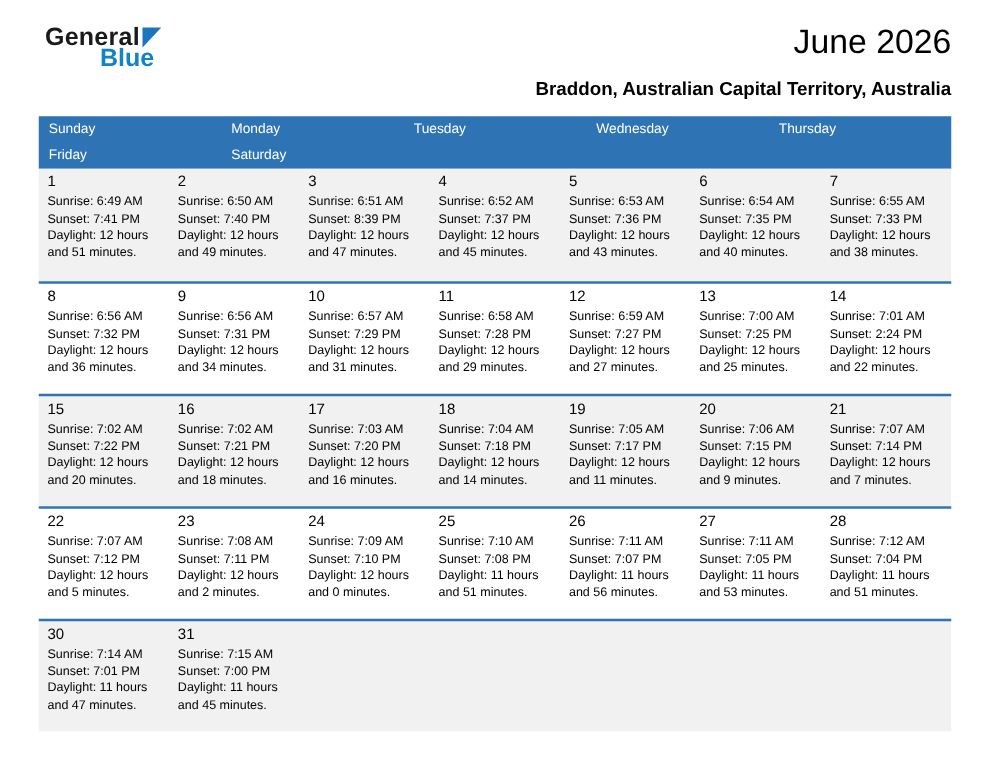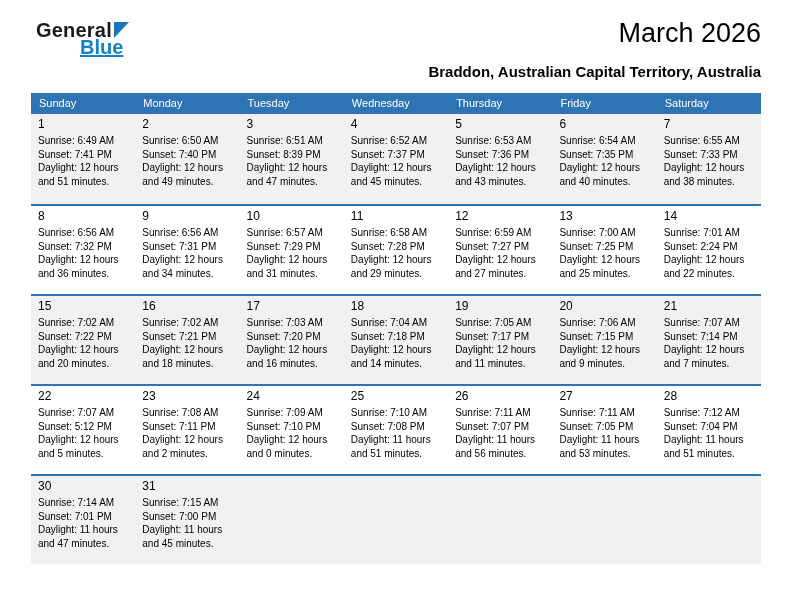--- a/index.html
+++ b/index.html
@@ -25,30 +25,30 @@
   .logo{line-height:1;}
   .logo-row{display:flex;align-items:flex-start;}
   .logo-general{font-size:20px;font-weight:bold;color:#1a1a1a;letter-spacing:0.2px;}
   .logo-tri{
     width:0;height:0;margin-left:2px;margin-top:2px;
     border-top:16px solid var(--logo-tri);
     border-right:15px solid transparent;
   }
   .logo-blue{
     font-size:20px;font-weight:bold;color:var(--logo-blue);
-    margin-left:44px;margin-top:-3px;text-decoration:underline;
+    margin-left:44px;margin-top:-3px;
   }
   .titles{text-align:right;}
   .main-title{font-size:27px;font-weight:400;color:#000000;line-height:1;}
   .location{font-size:15px;font-weight:bold;color:#000000;margin-top:16px;}
 
   
   .calendar{margin:13px 31px 0 31px;}
   .weekday-row{
-    display:grid;grid-template-columns:repeat(7,1fr);
+    display:grid;grid-template-columns:repeat(5,1fr);
     background:var(--accent);
   }
   .wd{
     color:#ffffff;font-size:11px;font-weight:400;
     padding:4px 4px 5px 8px;white-space:nowrap;
   }
   .weeks{}
   .week-row{
     display:grid;grid-template-columns:repeat(7,1fr);
     min-height:90px;
@@ -69,21 +69,21 @@
 
   <div class="topbar">
     <div class="logo">
       <div class="logo-row">
         <span class="logo-general">General</span>
         <span class="logo-tri"></span>
       </div>
       <div class="logo-blue">Blue</div>
     </div>
     <div class="titles">
-      <div class="main-title">March 2026</div>
+      <div class="main-title">June 2026</div>
       <div class="location">Braddon, Australian Capital Territory, Australia</div>
     </div>
   </div>
 
   <div class="calendar">
     <div class="weekday-row">
         <div class="wd">Sunday</div>
         <div class="wd">Monday</div>
         <div class="wd">Tuesday</div>
         <div class="wd">Wednesday</div>
@@ -221,21 +221,21 @@
             <span class="day-num">21</span>
             <div class="line">Sunrise: 7:07 AM</div>
             <div class="line">Sunset: 7:14 PM</div>
             <div class="line">Daylight: 12 hours and 7 minutes.</div>
           </div>
         </div>
         <div class="week-row">
           <div class="cell">
             <span class="day-num">22</span>
             <div class="line">Sunrise: 7:07 AM</div>
-            <div class="line">Sunset: 5:12 PM</div>
+            <div class="line">Sunset: 7:12 PM</div>
             <div class="line">Daylight: 12 hours and 5 minutes.</div>
           </div>
           <div class="cell">
             <span class="day-num">23</span>
             <div class="line">Sunrise: 7:08 AM</div>
             <div class="line">Sunset: 7:11 PM</div>
             <div class="line">Daylight: 12 hours and 2 minutes.</div>
           </div>
           <div class="cell">
             <span class="day-num">24</span>

